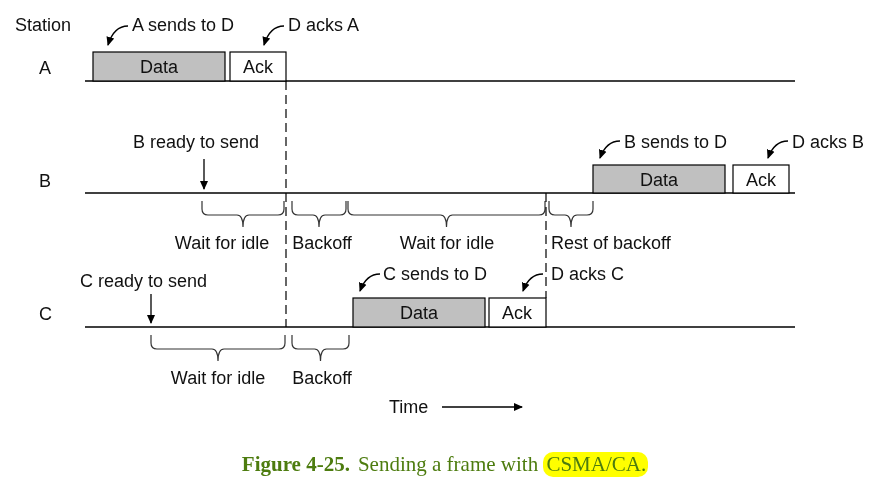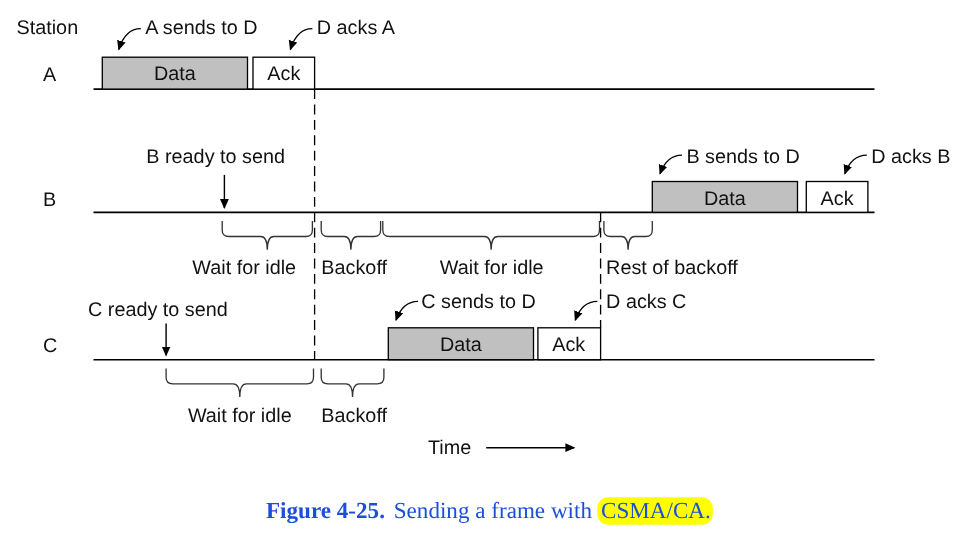--- a/index.html
+++ b/index.html
@@ -1,20 +1,20 @@
 <!DOCTYPE html>
 <html><head>
 <meta charset="utf-8">
 <style>
   html, body { margin: 0; padding: 0; background: #ffffff; }
   body { width: 890px; height: 497px; position: relative; overflow: hidden; }
   #diagram { position: absolute; left: 0; top: 0; }
   .lbl { font-family: "Liberation Sans", sans-serif; font-size: 18px; fill: #111; }
   .caption { position: absolute; left: 0; top: 452px; width: 890px; text-align: center;
-             font-family: "Liberation Serif", serif; font-size: 21px; color: #1d4ed8; }
+             font-family: "Liberation Serif", serif; font-size: 21px; color: #4d7c0f; }
   .caption .fig { font-weight: bold; margin-right: 8px; }
   .caption .hl { background: #ffff00; border-radius: 10px; padding: 0 2px 1px 3px; }
 </style>
 </head>
 <body>
 
 <svg id="diagram" width="890" height="440" viewBox="0 0 890 440" xmlns="http://www.w3.org/2000/svg">
   <defs>
     <marker id="arrowhead" markerWidth="10" markerHeight="10" refX="8" refY="5" orient="auto" markerUnits="userSpaceOnUse">
       <path d="M0,1 L9,5 L0,9 Z" fill="#000"></path>

